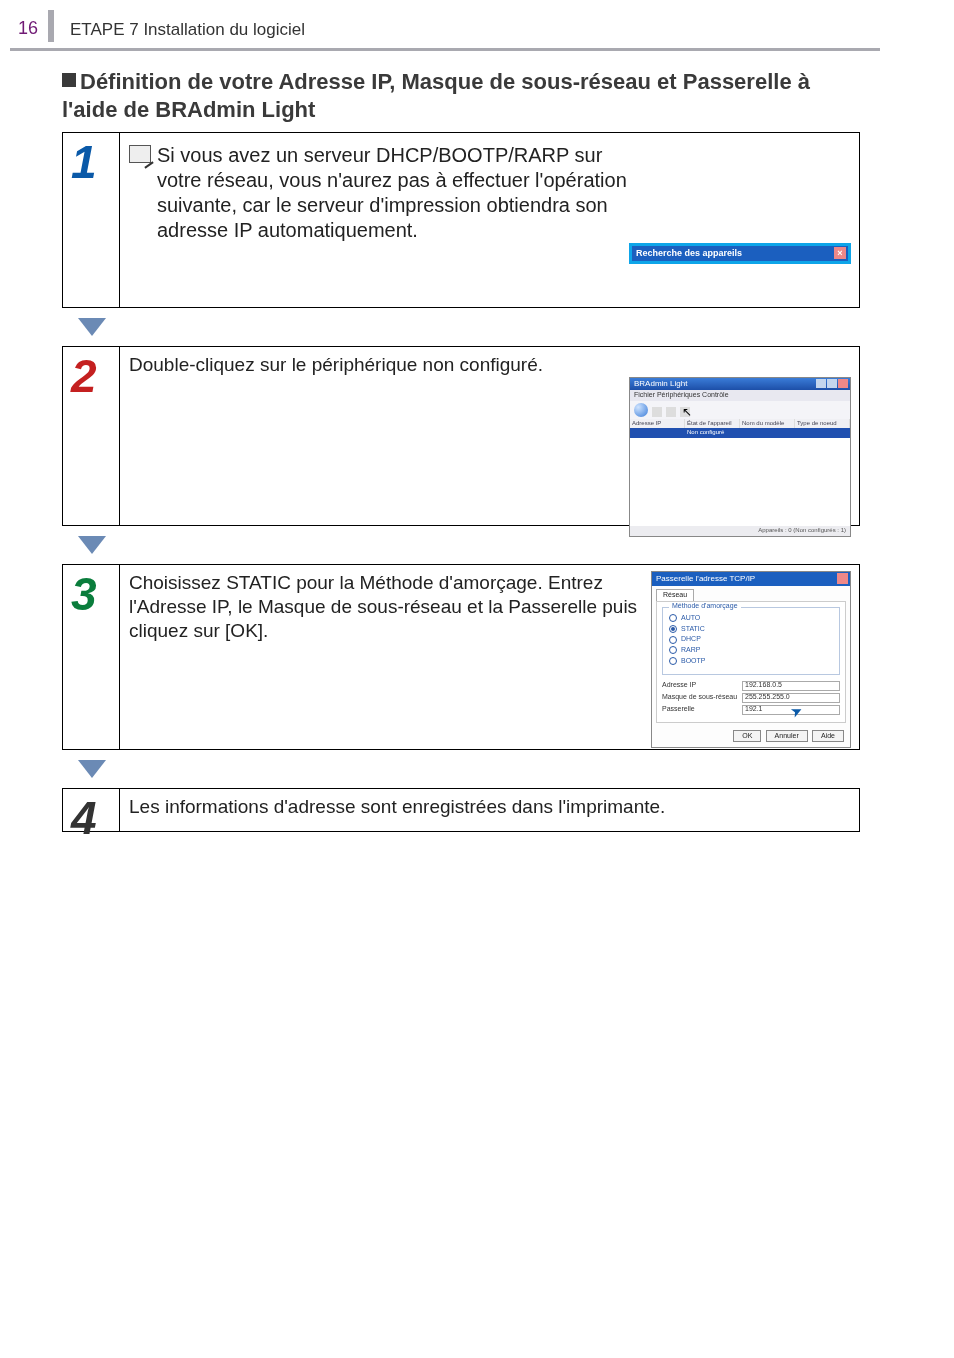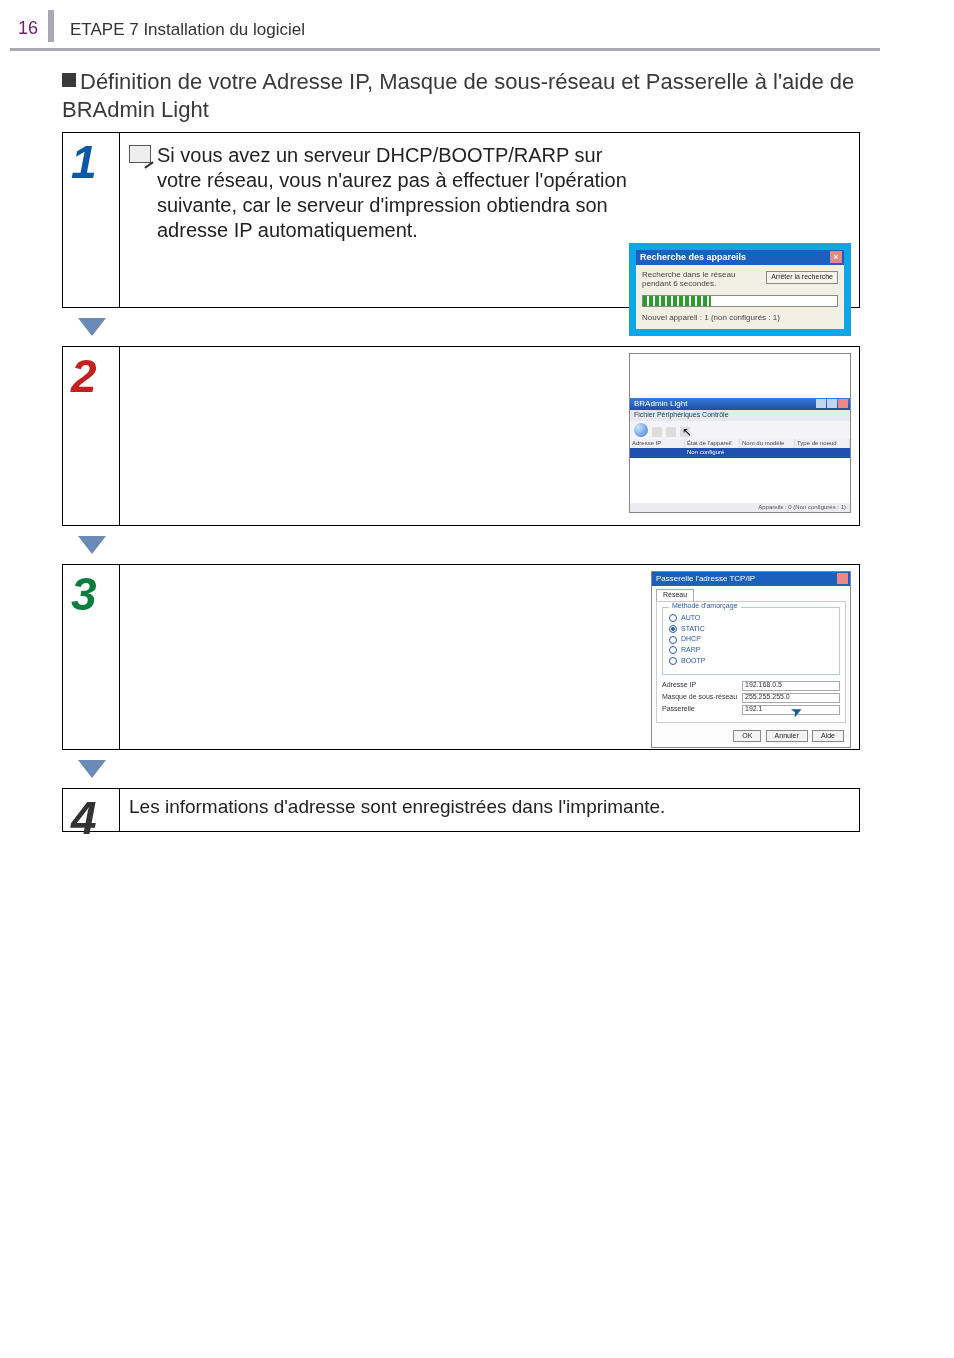--- a/index.html
+++ b/index.html
@@ -39,21 +39,21 @@
       width: 870px;
       height: 3px;
       background: #a9a9b0;
     }
     .subtitle {
       position: absolute;
       left: 62px;
       top: 68px;
       width: 800px;
       font-size: 22px;
-      font-weight: normal;
+      font-weight: bold;
       color: #3a3a3a;
       line-height: 1.25;
     }
     .subtitle .square {
       display: inline-block;
       width: 14px;
       height: 14px;
       background: #3a3a3a;
       margin-right: 4px;
       vertical-align: 2px;
@@ -132,21 +132,21 @@
       left: 78px;
       width: 0; height: 0;
       border-left: 14px solid transparent;
       border-right: 14px solid transparent;
       border-top: 18px solid #6b8ab5;
     }
 
     
     .ss1 {
       width: 222px;
-      border: 7px solid #0ea5e9;
+      border: 3px solid #0ea5e9;
       background: #f2f0e4;
       font-size: 8px;
     }
     .ss1 .titlebar {
       background: #1b5fbf;
       color: #fff;
       padding: 2px 4px;
       font-weight: bold;
       position: relative;
       font-size: 9px;
@@ -194,21 +194,20 @@
       font-size: 7px;
       height: 160px;
       position: relative;
     }
     .ss2 .titlebar {
       background: linear-gradient(#3a7cd8, #1d4fa8);
       color: #fff;
       padding: 1px 4px;
       font-size: 8px;
       position: relative;
-      margin-top: 44px;
     }
     .ss2 .titlebar .wbtns {
       position: absolute; right: 2px; top: 1px;
       display: flex;
     }
     .ss2 .titlebar .wbtn { width: 10px; height: 9px; margin-left: 1px; background: #c4d6ee; }
     .ss2 .titlebar .wbtn.close { background: #e88; }
     .ss2 .menubar {
       background: #e8e8f0;
       color: #333;
@@ -371,40 +370,33 @@
         <span class="note-icon"></span>
         <span>Si vous avez un serveur DHCP/BOOTP/RARP sur votre réseau, vous n'aurez pas à effectuer l'opération suivante, car le serveur d'impression obtiendra son adresse IP automatiquement.</span>
       </div>
     </div>
     <div class="img-col">
       <div class="ss1">
         <div class="titlebar">
           <span>Recherche des appareils</span>
           <span class="close">×</span>
         </div>
-        <div class="body">
-          <div class="srch-row">
-            <span class="srch-text">Recherche dans le réseau pendant 6 secondes.</span>
-            <span class="stop-btn">Arrêter la recherche</span>
-          </div>
-          <div class="progress">
-              <div class="fill"></div>
-            </div>
-          <div class="status">Nouvel appareil : 1   (non configurés : 1)</div>
-        </div>
       </div>
     </div>
   </div>
 </div>
 <div class="down-arrow" style="top:318px;"></div>
 
 <div class="step-box step2" style="top:346px; height:180px;">
   <div class="step-num">2</div>
   <div class="num-divider"></div>
   <div class="step-content clearfix">
+    <div class="text-col-wide">
+      <div class="main-line">Double-cliquez sur le périphérique non configuré.</div>
+    </div>
     <div class="img-col">
       <div class="ss2">
         <div class="titlebar">
           <span>BRAdmin Light</span>
           <span class="wbtns">
             <span class="wbtn"></span>
             <span class="wbtn"></span>
             <span class="wbtn close"></span>
           </span>
         </div>
@@ -432,20 +424,23 @@
       </div>
     </div>
   </div>
 </div>
 <div class="down-arrow" style="top:536px;"></div>
 
 <div class="step-box step3" style="top:564px; height:186px;">
   <div class="step-num">3</div>
   <div class="num-divider"></div>
   <div class="step-content clearfix">
+    <div class="text-col">
+      <div class="main-line">Choisissez STATIC pour la Méthode d'amorçage. Entrez l'Adresse IP, le Masque de sous-réseau et la Passerelle puis cliquez sur [OK].</div>
+    </div>
     <div class="img-col">
       <div class="ss3">
         <div class="titlebar">
           <span>Passerelle l'adresse TCP/IP</span>
           <span class="close"></span>
         </div>
         <span class="tab">Réseau</span>
         <div class="panel">
           <div class="fieldset">
             <span class="legend">Méthode d'amorçage</span>

